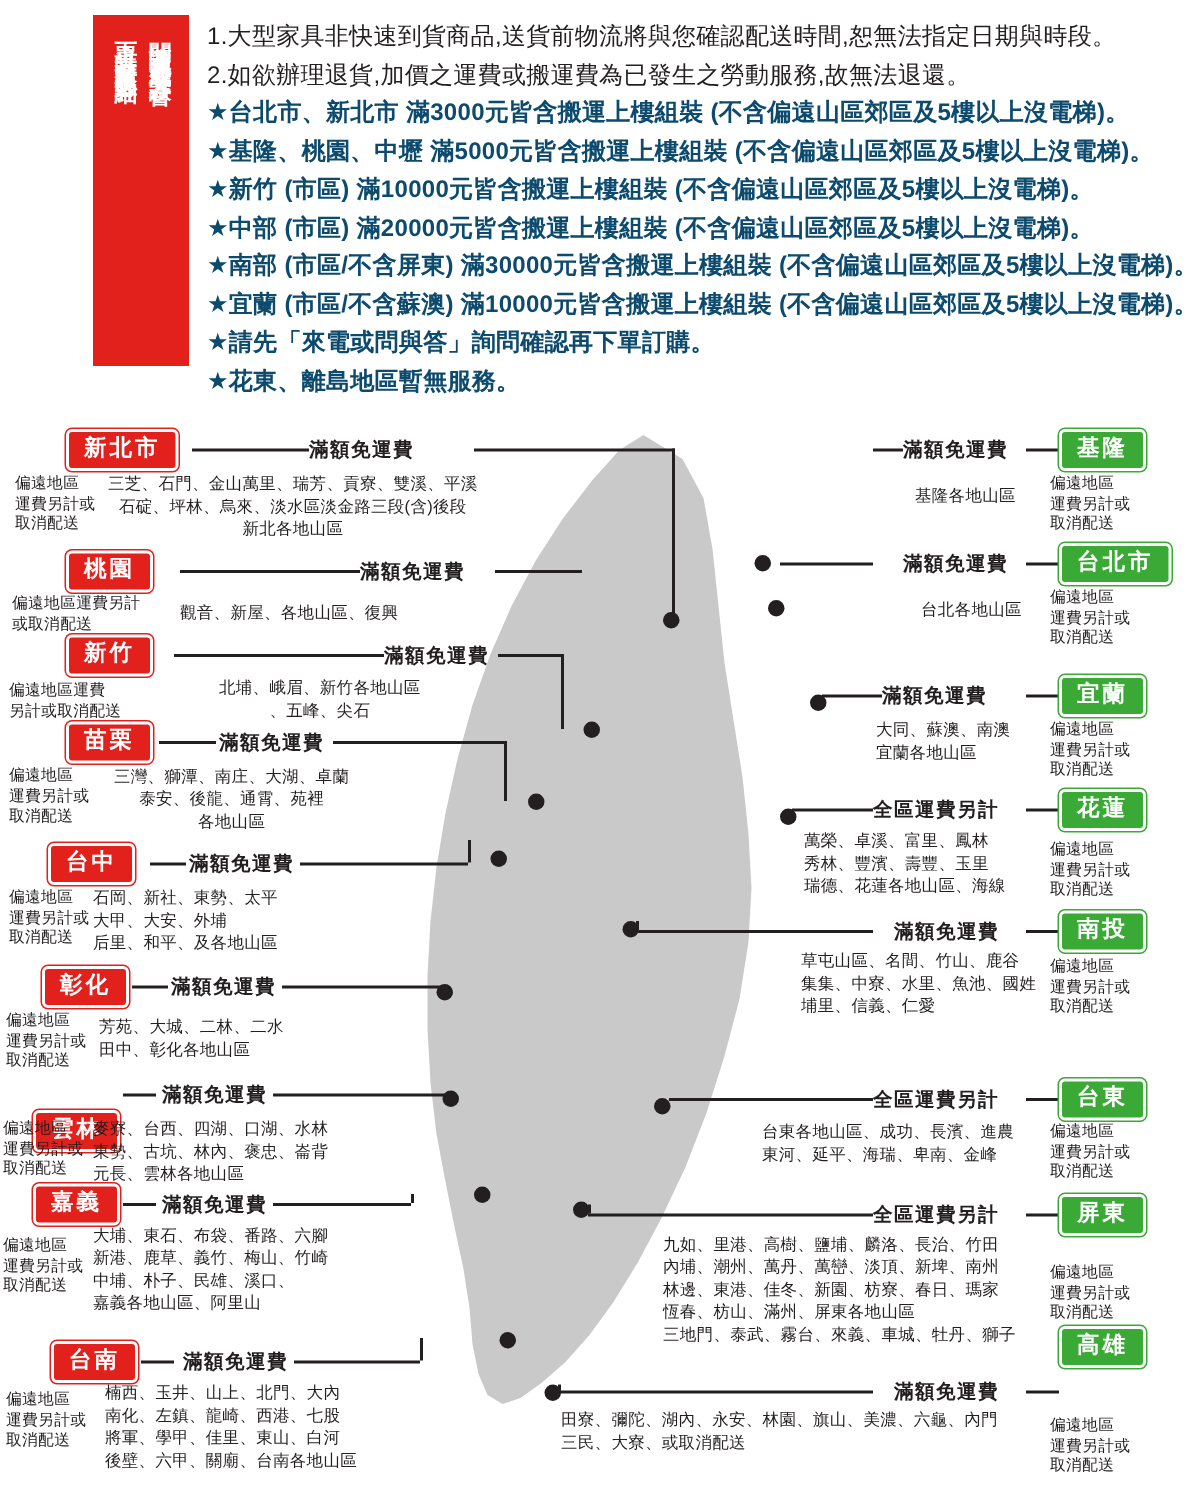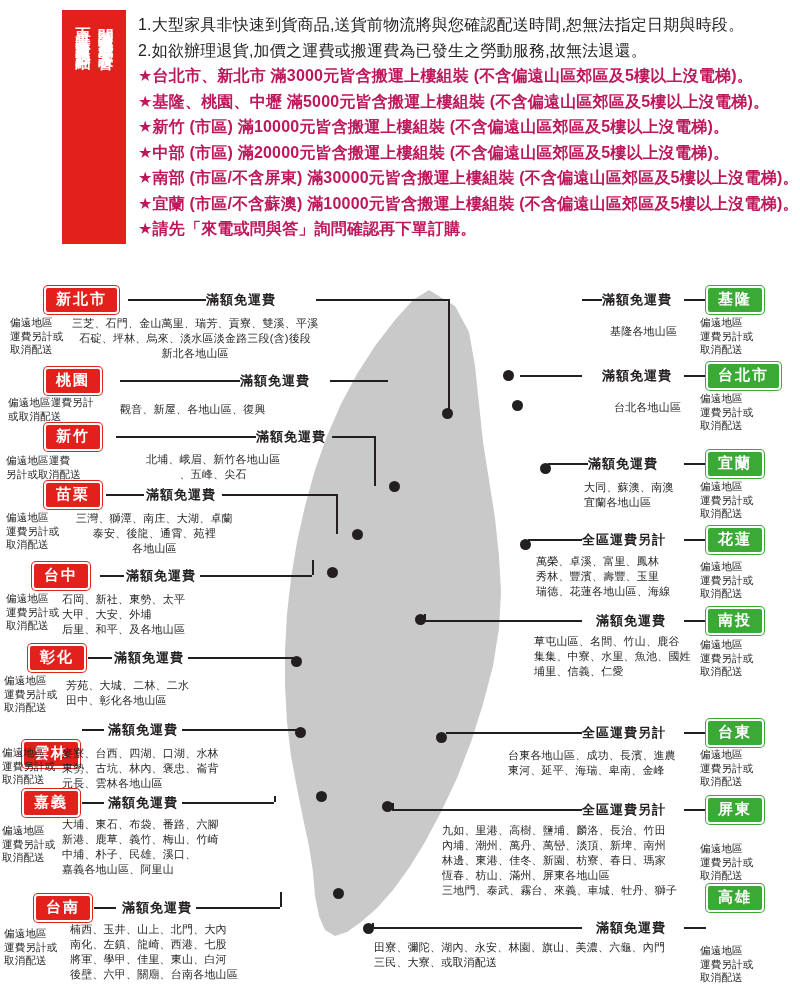--- a/index.html
+++ b/index.html
@@ -37,21 +37,21 @@
     margin-top:12px;
     margin-left:6px;
     flex:1;
   }
   .notice-lines div{
     font-size:16px;
     line-height:25.5px;
     white-space:nowrap;
     letter-spacing:0.2px;
   }
-  .star{color:#be185d;font-weight:bold;}
+  .star{color:#0c4a6e;font-weight:bold;}
 
   
   .mapwrap{position:absolute;left:0;top:272px;width:800px;height:728px;}
 
   
   .taiwan{position:absolute;left:243px;top:8px;}
 
   
   .dot{position:absolute;width:11px;height:11px;border-radius:50%;background:#231f20;}
 
@@ -116,20 +116,21 @@
   <div class="notice-lines">
     <div>1.大型家具非快速到貨商品,送貨前物流將與您確認配送時間,恕無法指定日期與時段。</div>
     <div>2.如欲辦理退貨,加價之運費或搬運費為已發生之勞動服務,故無法退還。</div>
     <div class="star">★台北市、新北市 滿3000元皆含搬運上樓組裝 (不含偏遠山區郊區及5樓以上沒電梯)。</div>
     <div class="star">★基隆、桃園、中壢 滿5000元皆含搬運上樓組裝 (不含偏遠山區郊區及5樓以上沒電梯)。</div>
     <div class="star">★新竹 (市區) 滿10000元皆含搬運上樓組裝 (不含偏遠山區郊區及5樓以上沒電梯)。</div>
     <div class="star">★中部 (市區) 滿20000元皆含搬運上樓組裝 (不含偏遠山區郊區及5樓以上沒電梯)。</div>
     <div class="star">★南部 (市區/不含屏東) 滿30000元皆含搬運上樓組裝 (不含偏遠山區郊區及5樓以上沒電梯)。</div>
     <div class="star">★宜蘭 (市區/不含蘇澳) 滿10000元皆含搬運上樓組裝 (不含偏遠山區郊區及5樓以上沒電梯)。</div>
     <div class="star">★請先「來電或問與答」詢問確認再下單訂購。</div>
+    <div class="star">★花東、離島地區暫無服務。</div>
   </div>
 </div>
 
 <div class="mapwrap">
 
   <svg class="taiwan" width="300" height="700" viewBox="0 0 300 700">
     <path d="M186,10 L212,26 L226,52 L232,86 L236,124 L240,162 L246,200 L252,238
              L256,276 L258,312 L256,348 L250,386 L240,424 L228,462 L214,498
              L198,532 L182,562 L166,588 L150,610 L134,628 L118,642 L104,652
              L92,656 L82,650 L76,636 L72,616 L70,592 L66,566 L60,538 L54,508

